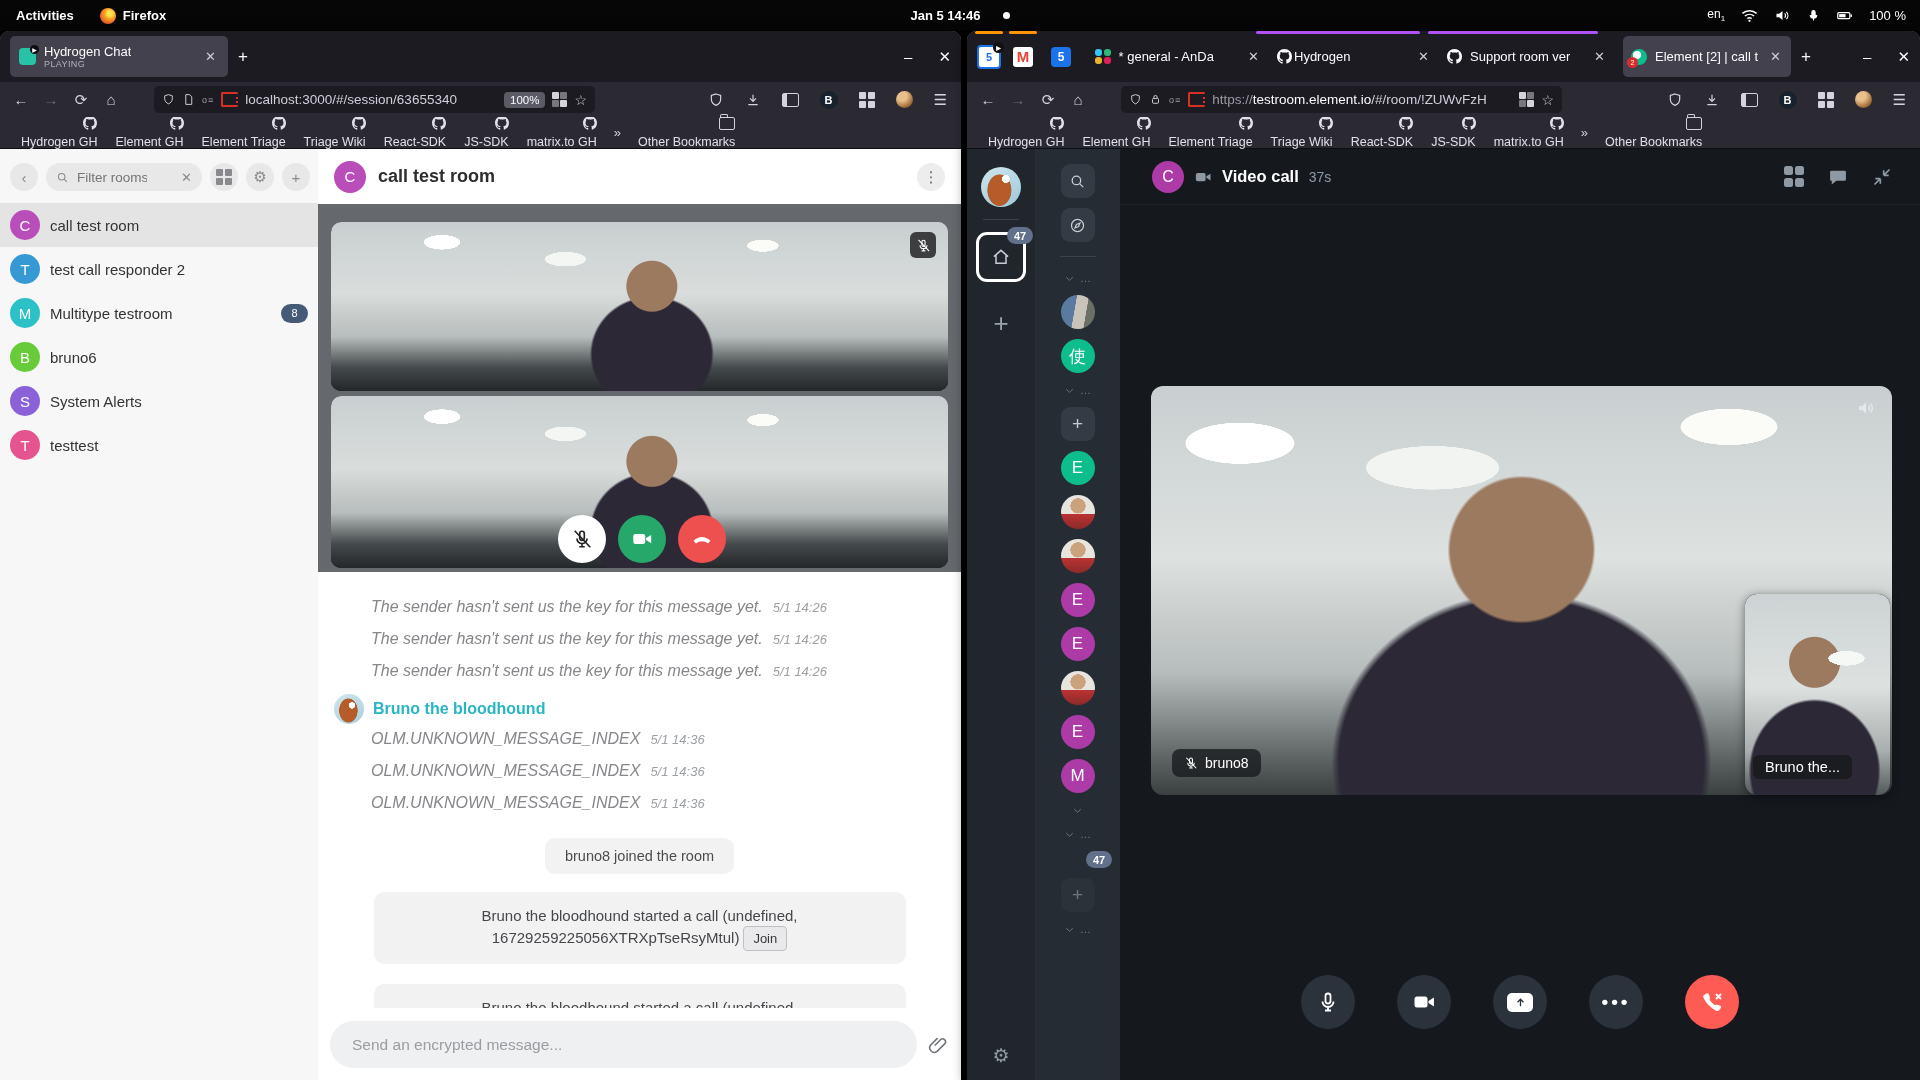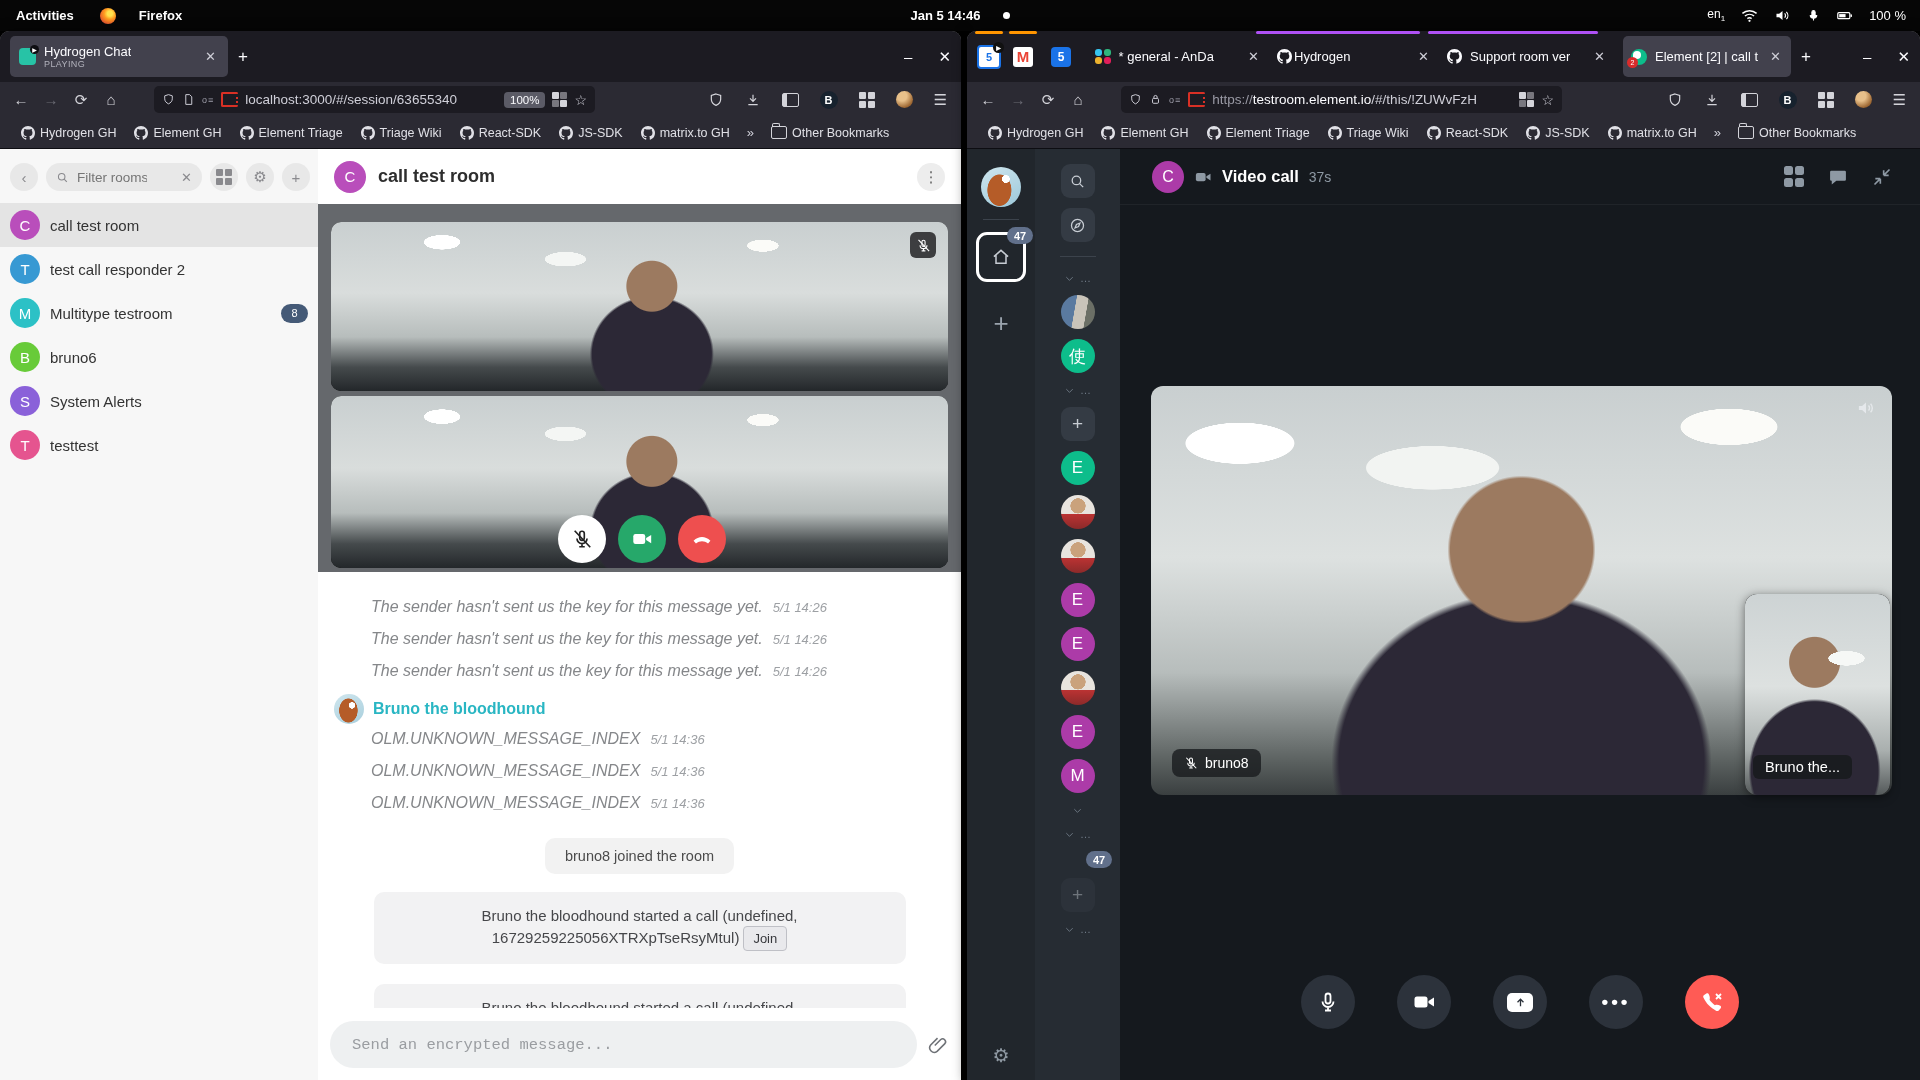--- a/index.html
+++ b/index.html
@@ -2,21 +2,21 @@
 <html><head>
 <meta charset="utf-8">
 <style>
   html,body{margin:0;padding:0;background:#000;}
   body{width:1920px;height:1080px;position:relative;font-family:"Liberation Sans",sans-serif;overflow:hidden;-webkit-font-smoothing:antialiased;}
   svg{display:block;}
   
   #topbar{position:absolute;left:0;top:0;width:1920px;height:31px;background:#060606;color:#fff;font-size:13px;display:flex;align-items:center;}
   #topbar .tb-left{display:flex;align-items:center;gap:26px;margin-left:16px;font-weight:bold;}
   .ff-logo{width:16px;height:16px;border-radius:50%;background:radial-gradient(circle at 62% 35%,#ffe14d 0 18%,#ff9a1f 40%,#e4572e 75%,#b5179e 100%);display:inline-block;}
-  .appmenu{display:flex;align-items:center;gap:23px;}
+  .appmenu{display:flex;align-items:center;gap:7px;}
   #clock{position:absolute;left:0;right:0;display:flex;justify-content:center;align-items:center;gap:22px;font-weight:bold;pointer-events:none;}
   .rec-dot{width:7px;height:7px;border-radius:50%;background:#fff;}
   .tray{position:absolute;right:14px;top:0;height:31px;display:flex;align-items:center;gap:16px;}
   .tray .kb{font-size:12px;}
   .tray .kb sub{font-size:8px;}
   .tray svg{width:17px;height:17px;fill:#fff;stroke:#fff;}
   
   .win{position:absolute;top:31px;height:1049px;background:#737373;border-radius:9px 9px 0 0;overflow:hidden;box-shadow:0 2px 14px rgba(0,0,0,.7);}
   #winL{left:0;width:961px;}
   #winR{left:967px;width:953px;}
@@ -36,21 +36,21 @@
   .tinyperm{font-size:9px;color:#9f9fab;letter-spacing:1px;}
   .tool-icons{position:absolute;display:flex;align-items:center;gap:21px;color:#d4d4da;}
   .tool-icons svg{width:16px;height:16px;stroke:#d4d4da;fill:none;stroke-width:1.8;}
   .bcircle{width:18px;height:18px;border-radius:50%;background:#17222e;color:#fff;font-size:11px;font-weight:bold;display:flex;align-items:center;justify-content:center;}
   .critter{width:17px;height:17px;border-radius:50%;background:radial-gradient(circle at 35% 30%,#e8c08a 0 30%,#a06a35 70%,#6d4420);}
   .ext-ico{display:grid;grid-template-columns:7px 7px;grid-gap:2px;}
   .ext-ico i{width:7px;height:7px;background:#d4d4da;border-radius:1px;}
   .sb-ico{width:15px;height:12px;border:1.6px solid #d4d4da;border-radius:2px;position:relative;}
   .sb-ico:before{content:"";position:absolute;left:0;top:0;bottom:0;width:4px;background:#d4d4da;}
   .bkbar{height:31px;background:#2b2a33;display:flex;align-items:center;color:#e0e0e6;font-size:12.5px;gap:4px;padding-left:14px;border-bottom:1px solid #0d0d12;}
-  .bk{display:flex;align-items:flex-start;gap:5px;padding:3px 7px;border-radius:4px;white-space:nowrap;}
+  .bk{display:flex;align-items:flex-end;gap:5px;padding:3px 7px;border-radius:4px;white-space:nowrap;flex-direction:column;}
   .bk svg{width:14px;height:14px;fill:#e0e0e6;}
   .bk-chev{color:#cfcfd8;font-size:13px;padding:0 6px;}
   .folder{width:14px;height:11px;border:1.5px solid #d4d4da;border-radius:2px;position:relative;}
   .folder:before{content:"";position:absolute;top:-4px;left:0;width:6px;height:3px;border:1.5px solid #d4d4da;border-bottom:none;border-radius:2px 2px 0 0;}
   
   .hy-content{position:relative;height:932px;background:#fff;display:flex;}
   .hy-side{width:318px;background:#f7f7f7;flex-shrink:0;}
   .hy-topctl{display:flex;align-items:center;gap:8px;padding:14px 8px 12px 10px;}
   .cbtn{width:28px;height:28px;border-radius:50%;background:#e8e8e8;color:#8a8a8e;display:flex;align-items:center;justify-content:center;font-size:15px;flex-shrink:0;}
   .filterpill{flex:1;height:28px;background:#e8e8e8;border-radius:15px;display:flex;align-items:center;padding:0 10px;gap:6px;min-width:0;}
@@ -90,21 +90,21 @@
   .tl{flex:1;background:#fff;position:relative;padding-top:26px;overflow:hidden;}
   .msgrow{display:flex;align-items:baseline;gap:10px;padding-left:53px;margin-bottom:14px;}
   .enc{font-style:italic;color:#85878a;font-size:16px;text-align:right;}
   .ts{font-size:13px;color:#9da0a4;font-style:italic;}
   .senderrow{display:flex;align-items:center;gap:9px;padding-left:16px;margin:4px 0 6px;}
   .dogav{width:30px;height:30px;border-radius:50%;background:radial-gradient(circle at 60% 38%,#fff 0 12%,transparent 13%),radial-gradient(ellipse 10px 13px at 48% 55%,#b55c28 0 90%,transparent 95%),linear-gradient(150deg,#cfe6ee 0%,#a9cfdd 100%);}
   .sname{font-size:16px;font-weight:bold;color:#29b6c3;}
   .statuspill{margin:26px auto 18px;width:fit-content;background:#f2f2f2;border-radius:10px;padding:10px 20px;font-size:14.5px;color:#4c4c4c;}
   .calltile{margin:0 auto 20px;width:512px;background:#f2f2f3;border-radius:10px;padding:13px 10px;font-size:15px;color:#46474a;text-align:center;line-height:21px;}
   .jbtn{display:inline-block;border:1px solid #bfc0c6;background:#e9e9ec;border-radius:4px;font-size:13px;padding:1px 9px;margin-left:4px;color:#36373b;}
-  .composer{height:73px;background:#fff;display:flex;align-items:center;padding:0 12px;gap:10px;font-family:Liberation Mono, monospace;}
+  .composer{height:73px;background:#fff;display:flex;align-items:center;padding:0 12px;gap:10px;}
   .cinput{flex:1;height:47px;background:#eef0f1;border-radius:24px;border:none;outline:none;padding:0 22px;font-size:15.5px;color:#333;font-family:inherit;}
   .cinput::placeholder{color:#9a9da1;}
   .clip svg{width:22px;height:22px;stroke:#6f7277;fill:none;stroke-width:1.7;}
   
   .el-content{position:relative;height:932px;background:#15191e;display:flex;color:#e6e9ec;}
   .rail1{width:68px;background:#21262c;flex-shrink:0;display:flex;flex-direction:column;align-items:center;padding-top:18px;position:relative;}
   .useravatar{width:40px;height:40px;border-radius:50%;background:radial-gradient(circle at 62% 30%,#fff 0 10%,transparent 11%),radial-gradient(ellipse 13px 17px at 46% 58%,#b55c28 0 90%,transparent 95%),linear-gradient(150deg,#cfe6ee 0%,#9cc8da 100%);}
   .rail-div{width:36px;height:1px;background:#3c434c;margin:12px 0;}
   .homebtn{width:44px;height:44px;border:3px solid #fff;border-radius:11px;display:flex;align-items:center;justify-content:center;position:relative;}
   .homebtn svg{width:20px;height:20px;stroke:#c7ccd3;fill:none;stroke-width:1.8;}
@@ -579,21 +579,21 @@
     <span class="nav-ico">⌂</span>
     <div class="urlbar" style="margin-left:28px;width:425px;">
       <svg style="width:13px;height:13px;fill:none;stroke:#cfcfd8;stroke-width:1.8">
           <use href="#shield"></use>
         </svg>
       <svg style="width:13px;height:13px;fill:none;stroke:#cfcfd8;stroke-width:1.8">
           <use href="#lock"></use>
         </svg>
       <span class="tinyperm">o≡</span>
       <span class="ubadge"></span>
-      <span class="utxt"><span style="color:#9a9aa5">https://</span><span style="color:#fbfbfe">testroom.element.io</span><span>/#/this/!ZUWvFzH</span></span>
+      <span class="utxt"><span style="color:#9a9aa5">https://</span><span style="color:#fbfbfe">testroom.element.io</span><span>/#/room/!ZUWvFzH</span></span>
       <span class="ext-ico" style="grid-gap:1px">
           <i></i>
           <i style="opacity:.5"></i>
           <i style="opacity:.5"></i>
           <i></i>
         </span>
       <span style="font-size:14px;color:#cfcfd8">☆</span>
     </div>
     <div class="tool-icons" style="right:14px;">
       <svg>

